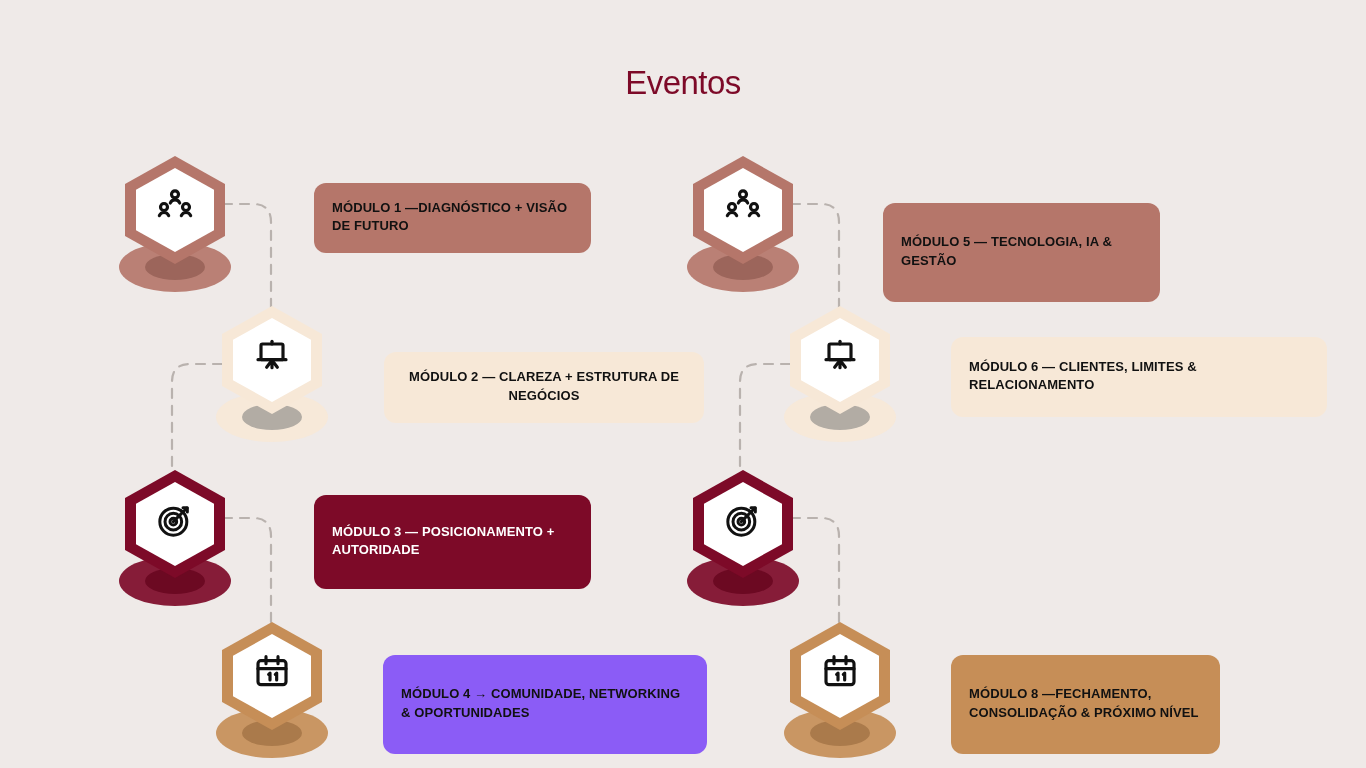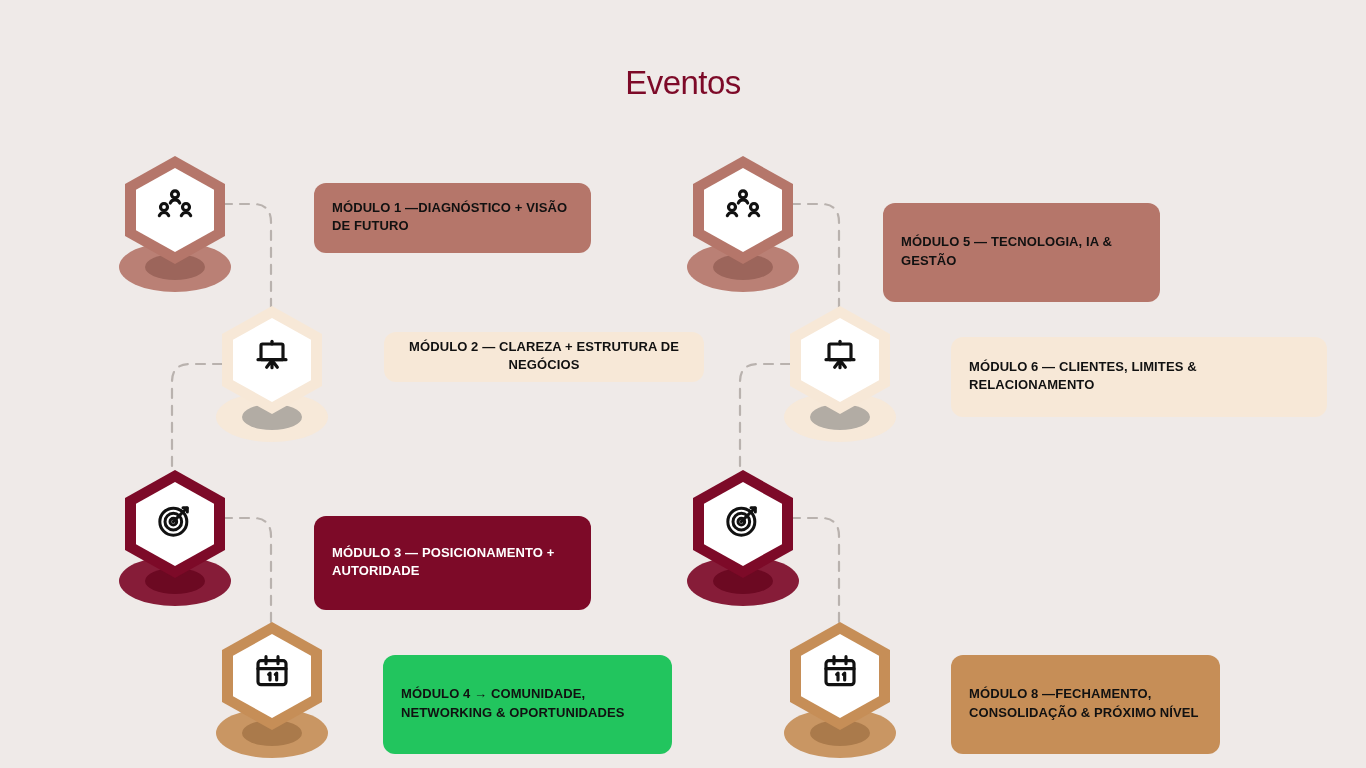--- a/index.html
+++ b/index.html
@@ -259,29 +259,29 @@
         <path d="M8.4 2.8v4.2M15.6 2.8v4.2"></path>
         <path d="M10 13.4l0.8-0.7v4.1M14 13.4l0.8-0.7v4.1"></path>
       </svg>
     </div>
   </div>
 
   <div class="card light" style="left:314px; top:183px; width:277px; height:70px; background:#b5766a;">
     <span class="card-text">MÓDULO 1 —DIAGNÓSTICO + VISÃO DE FUTURO</span>
   </div>
 
-  <div class="card light center-text" style="left:384px; top:332px; width:320px; height:50px; background:#f7e8d7;">
+  <div class="card light center-text" style="left:384px; top:352px; width:320px; height:71px; background:#f7e8d7;">
     <span class="card-text">MÓDULO 2 — CLAREZA + ESTRUTURA DE NEGÓCIOS</span>
   </div>
 
-  <div class="card dark" style="left:314px; top:495px; width:277px; height:94px; background:#7d0a28;margin-top:21px;">
+  <div class="card dark" style="left:314px; top:495px; width:277px; height:94px; background:#7d0a28;">
     <span class="card-text">MÓDULO 3 — POSICIONAMENTO + AUTORIDADE</span>
   </div>
 
-  <div class="card light" style="left:383px; top:655px; width:289px; height:99px; background:#22c55e;">
+  <div class="card light" style="left:383px; top:655px; width:324px; height:99px; background:#8b5cf6;">
     <span class="card-text">MÓDULO 4 → COMUNIDADE, NETWORKING &amp; OPORTUNIDADES</span>
   </div>
 
   <div class="card light" style="left:883px; top:177px; width:277px; height:99px; background:#b5766a;margin-top:26px;">
     <span class="card-text">MÓDULO 5 — TECNOLOGIA, IA &amp; GESTÃO</span>
   </div>
 
   <div class="card light" style="left:951px; top:337px; width:376px; height:80px; background:#f7e8d7;">
     <span class="card-text">MÓDULO 6 — CLIENTES, LIMITES &amp; RELACIONAMENTO</span>
   </div>

